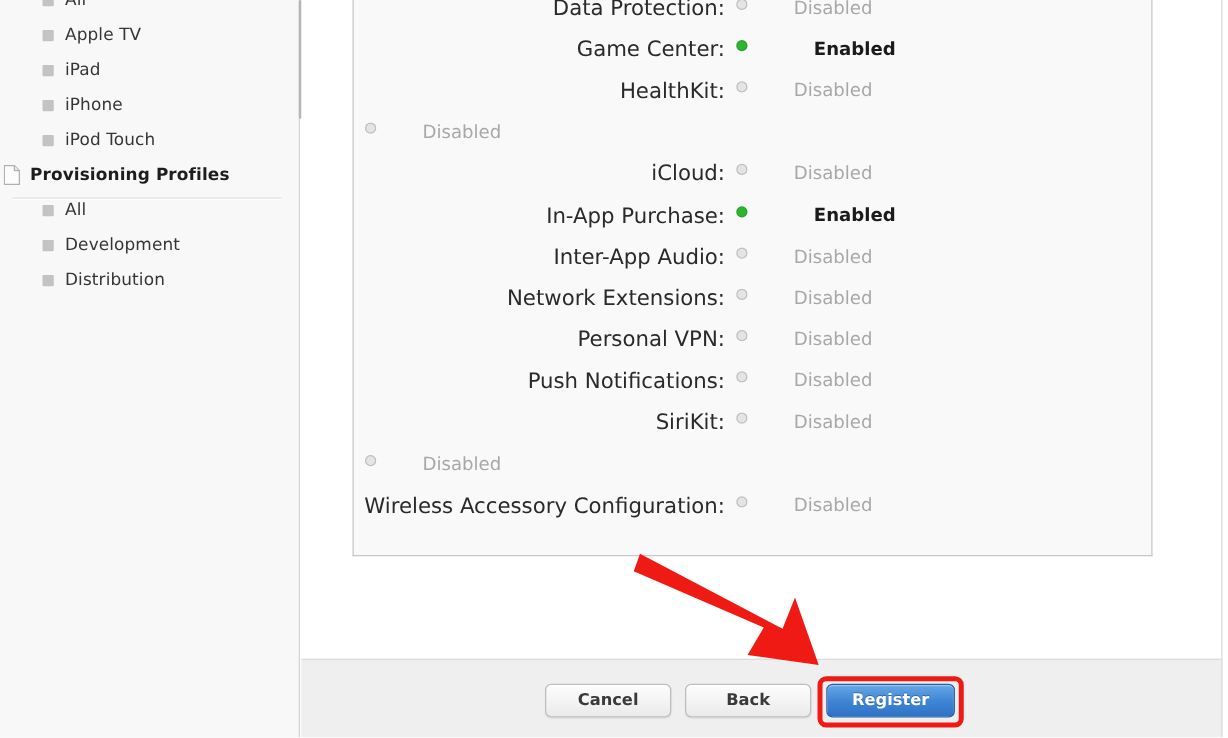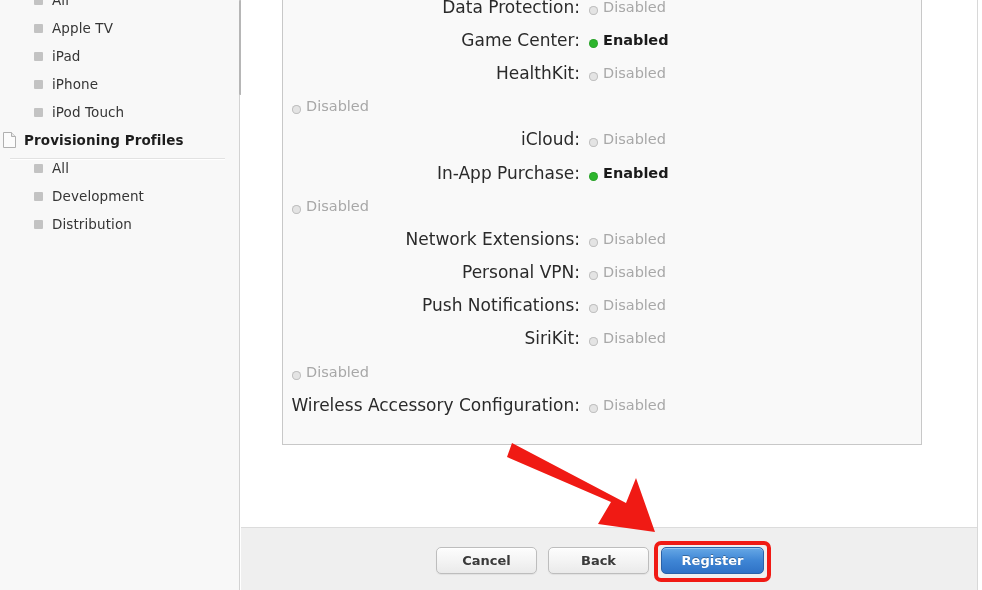--- a/index.html
+++ b/index.html
@@ -141,22 +141,23 @@
     width: 297px;       
     text-align: right;
     font-size: 17px;
     color: #2a2a2a;
     white-space: nowrap;
     padding-right: 0;
     box-sizing: border-box;
   }
   .cap-value {
     display: flex;
-    align-items: flex-end;
+    align-items: flex-start;
     padding-left: 9px;
+    gap: 32px;
   }
   .dot {
     width: 9px;
     height: 9px;
     border-radius: 50%;
     margin-right: 5px;
     flex: 0 0 auto;
   }
   .dot.on {
     background: #2db52d;
@@ -166,20 +167,21 @@
     background: #e4e4e4;
     box-shadow: inset 0 0 0 1px #bfbfbf;
   }
   .state-text {
     font-size: 14.5px;
     white-space: nowrap;
   }
   .state-text.on {
     color: #1b1b1b;
     font-weight: bold;
+    margin-left: 16px;
   }
   .state-text.off {
     color: #a8a8a8;
   }
 
   
   .footer {
     position: absolute;
     left: 241px;
     top: 527px;
@@ -345,20 +347,21 @@
             </div>
           </div>
           <div class="cap-row">
             <div class="cap-label">In-App Purchase:</div>
             <div class="cap-value">
               <span class="dot on"></span>
               <span class="state-text on">Enabled</span>
             </div>
           </div>
           <div class="cap-row">
+            <div class="cap-label">Inter-App Audio:</div>
             <div class="cap-value">
               <span class="dot off"></span>
               <span class="state-text off">Disabled</span>
             </div>
           </div>
           <div class="cap-row">
             <div class="cap-label">Network Extensions:</div>
             <div class="cap-value">
               <span class="dot off"></span>
               <span class="state-text off">Disabled</span>

